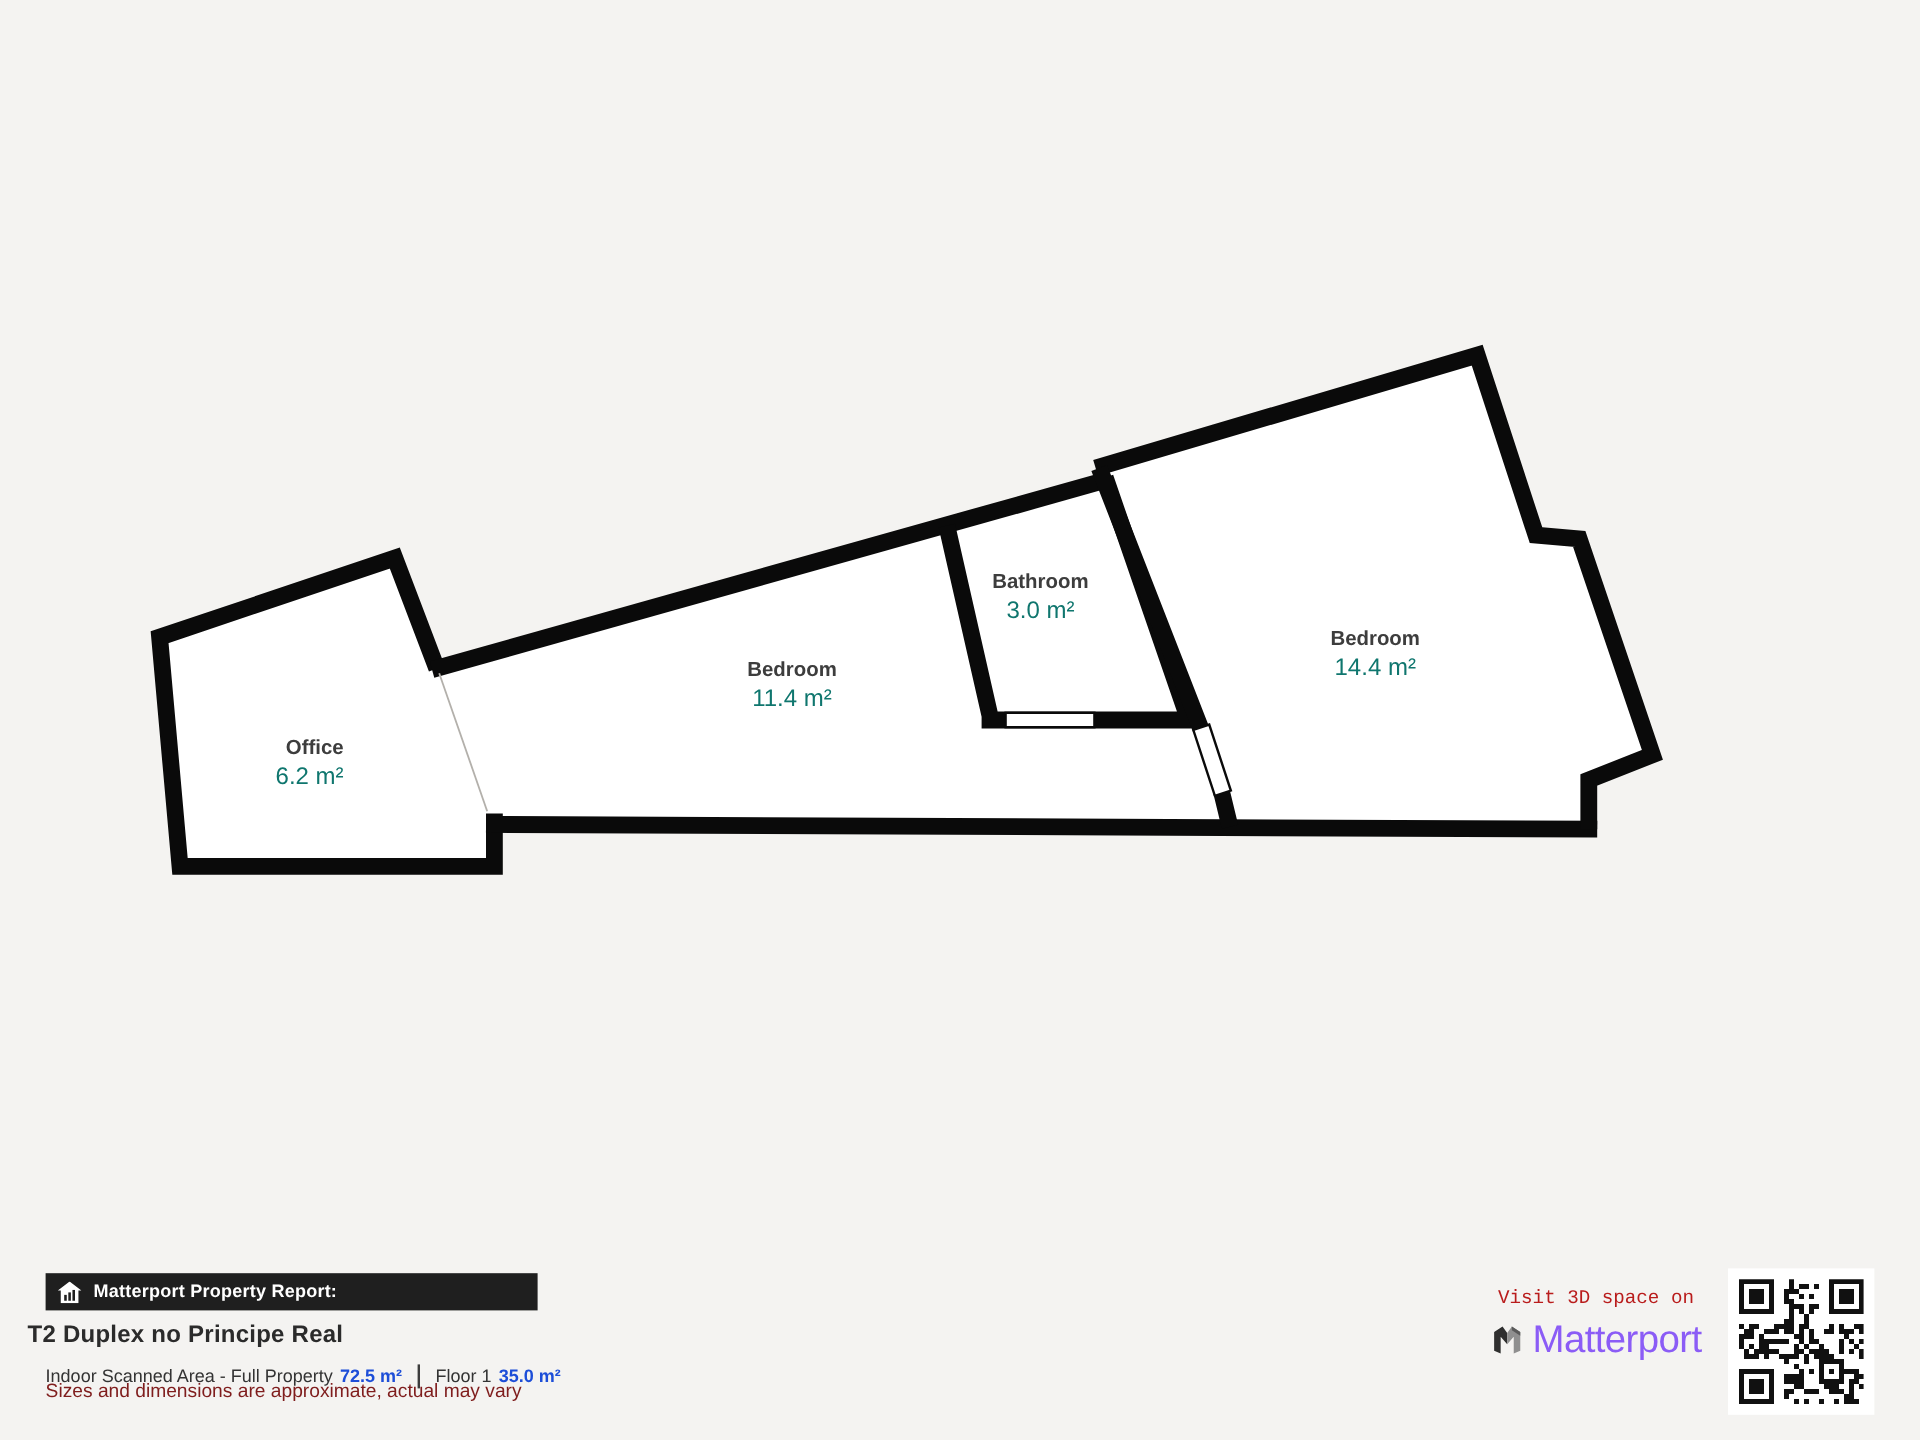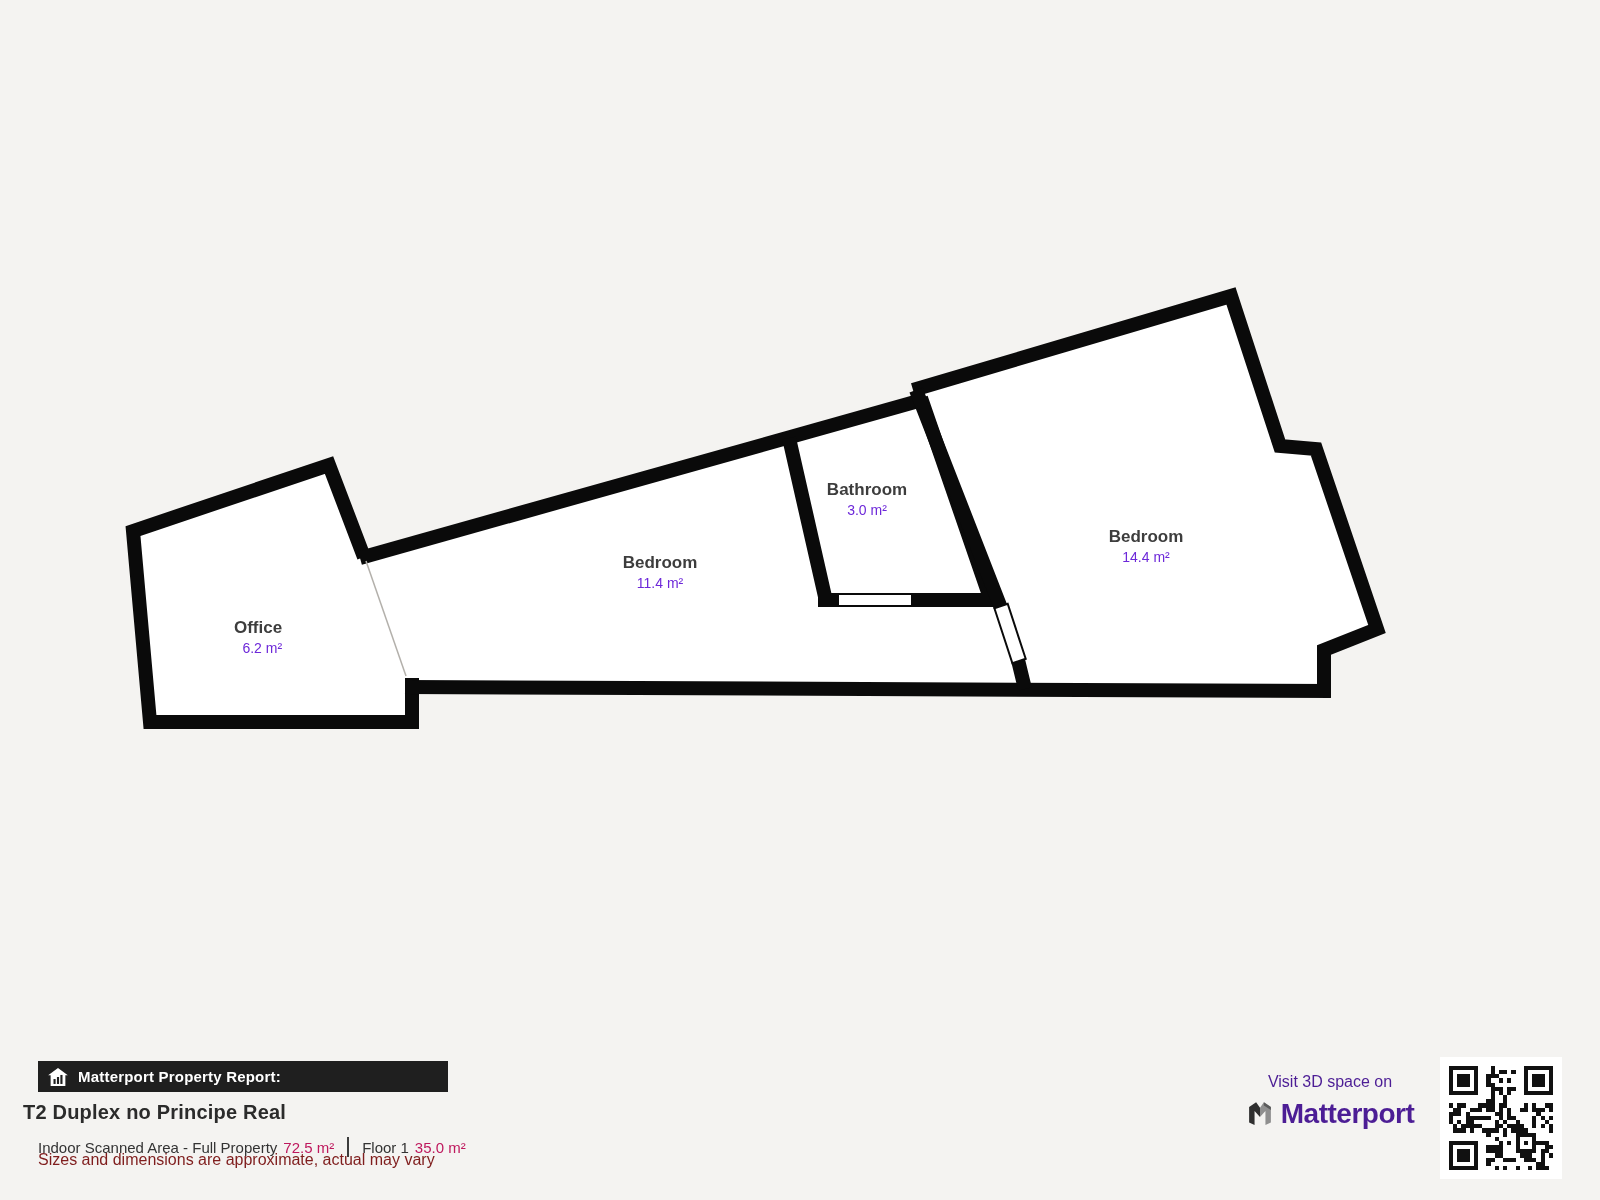--- a/index.html
+++ b/index.html
@@ -19,60 +19,60 @@
     position:absolute;
     transform:translate(-50%,-50%);
     text-align:center;
     white-space:nowrap;
     pointer-events:none;
   }
   .room-label .rname{
     font-size:17px;font-weight:bold;color:#3d3d3d;line-height:1.2;
   }
   .room-label .rarea{
-    font-size:14px;color:#6d28d9;line-height:1.45;
+    font-size:20px;color:#0f766e;line-height:1.45;
   }
 
   
   .banner{
     position:absolute;left:38px;top:1061px;width:410px;height:31px;
     background:#1f1f1f;display:flex;align-items:center;padding-left:10px;
     box-sizing:border-box;
   }
   .banner .house{width:20px;height:18px;margin-right:10px;flex:0 0 auto;display:block;}
   .banner .btxt{color:#ffffff;font-size:15px;font-weight:bold;letter-spacing:.2px;}
 
   .title{
     position:absolute;left:23px;top:1101px;
     font-size:20px;font-weight:bold;color:#2b2b2b;letter-spacing:.2px;
   }
   .info{
     position:absolute;left:38px;top:1136px;
     font-size:15px;color:#333;display:flex;align-items:center;height:22px;
   }
   .info .b{font-weight:normal;}
-  .info .v{margin-left:6px;color:#be185d;}
+  .info .v{margin-left:6px;color:#1d4ed8;font-weight:bold;}
   .info .div{
     display:inline-block;width:2px;height:20px;background:#3c3c3c;
     margin:0 13px;
   }
   .disclaimer{
     position:absolute;left:38px;top:1151px;
     font-size:16px;color:#7f1d1d;
   }
 
   
   .brand-block{
     position:absolute;left:1232px;top:1073px;width:196px;
     text-align:center;
   }
-  .visit{font-size:16px;color:#4c1d95;margin-bottom:7px;}
+  .visit{font-size:16px;color:#b91c1c;margin-bottom:7px;font-family:Liberation Mono, monospace;}
   .logo-row{display:flex;align-items:center;justify-content:center;}
   .logo-row svg{width:28px;height:28px;margin-right:7px;flex:0 0 auto;}
-  .wordmark{font-size:28px;font-weight:bold;color:#4c1d95;letter-spacing:-0.5px;}
+  .wordmark{font-size:32px;font-weight:normal;color:#8b5cf6;letter-spacing:-0.5px;}
 
   .qr-box{
     position:absolute;left:1440px;top:1057px;width:122px;height:122px;
     background:#ffffff;
   }
   .qr-box svg{position:absolute;left:9px;top:9px;width:104px;height:104px;}
 </style>
 </head>
 <body>
 

